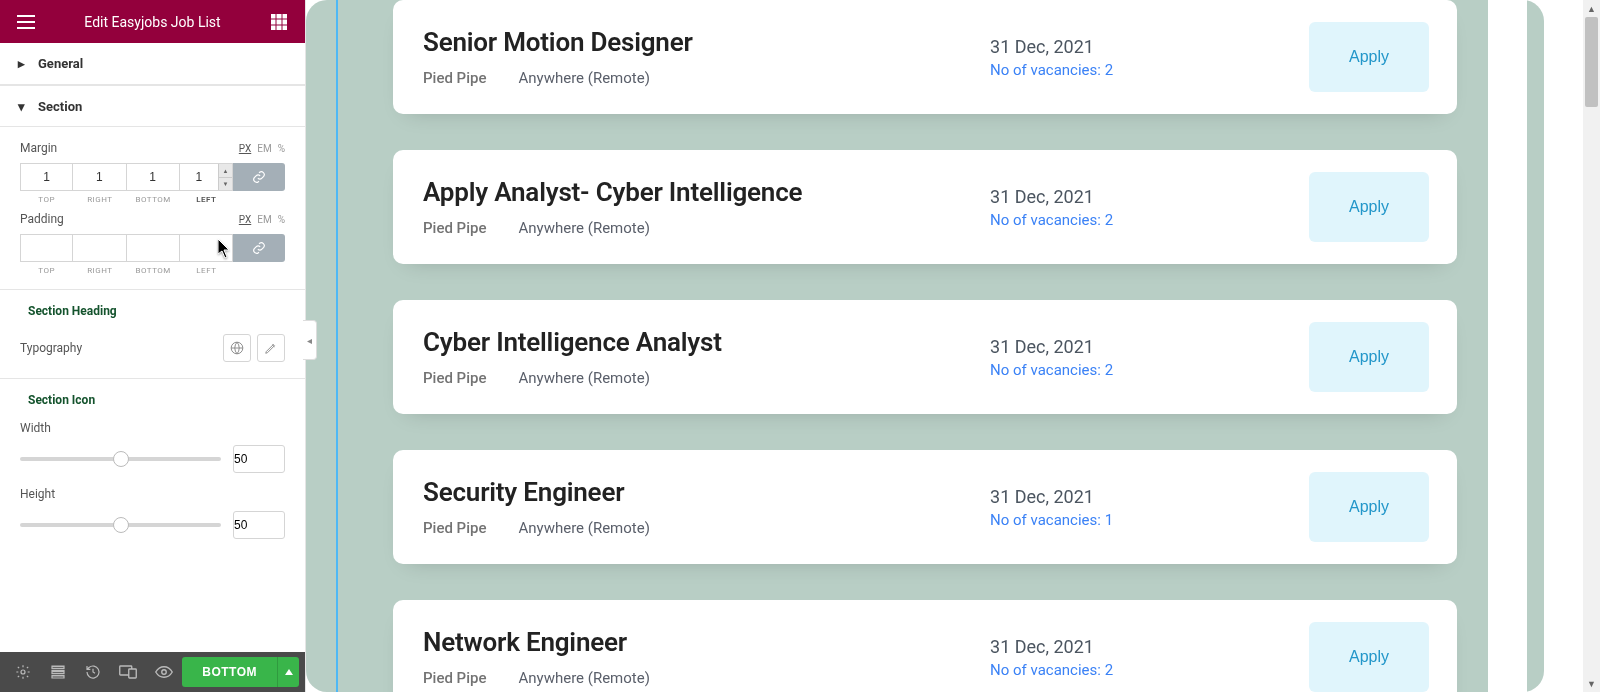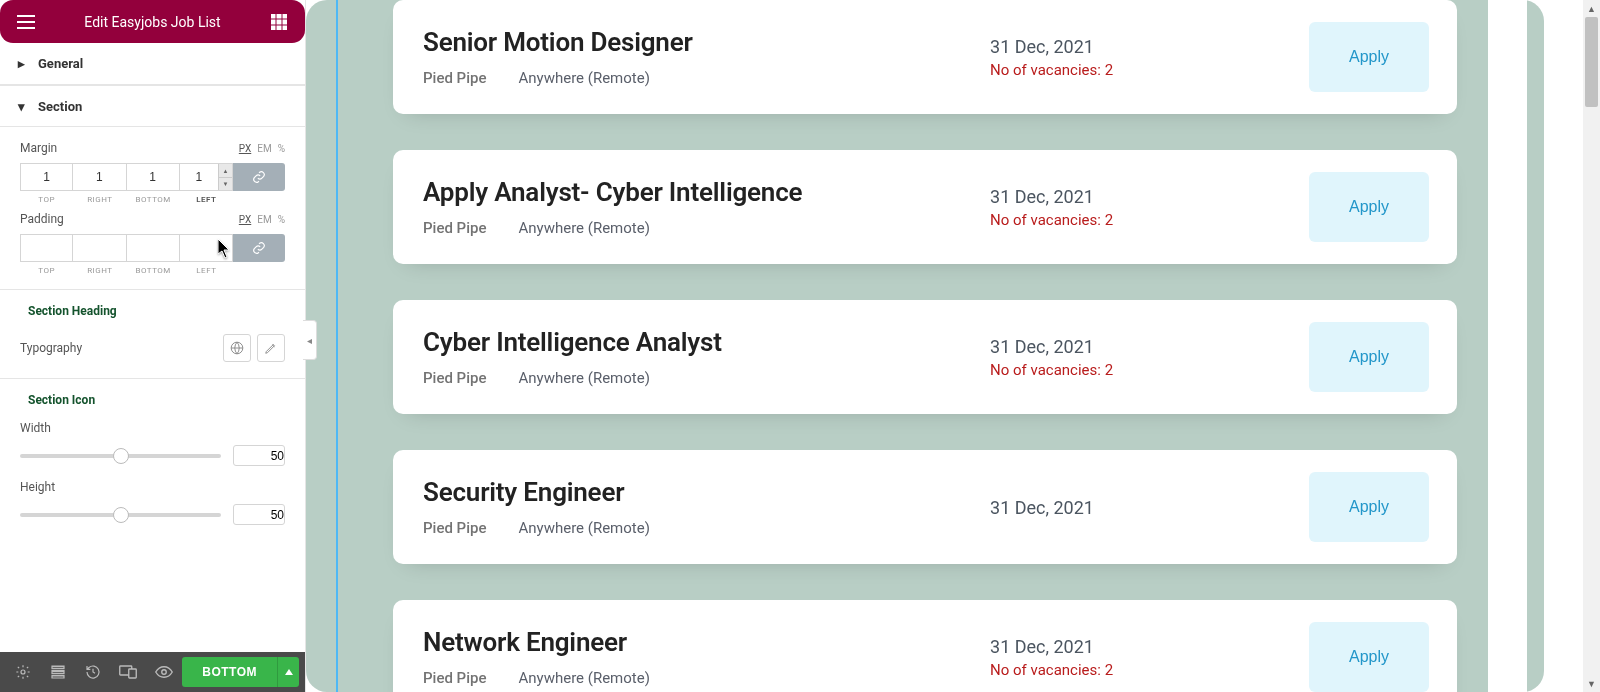--- a/index.html
+++ b/index.html
@@ -3,21 +3,21 @@
 <meta charset="utf-8">
 <style>
 * { box-sizing: border-box; margin: 0; padding: 0; }
 html, body { width: 1600px; height: 692px; overflow: hidden; font-family: "Segoe UI", Roboto, Arial, sans-serif; background: #fff; }
 
 
 .app { display: flex; width: 1544px; height: 692px; position: relative; }
 
 
 .sidebar { width: 306px; height: 692px; display: flex; flex-direction: column; background: #fff; position: relative; border-right: 1px solid #e5e5e5; }
-.sidebar-header { height: 43px; background: #93003c; color: #fff; display: flex; align-items: center; justify-content: center; position: relative; font-size: 14px; border-radius: 13px; }
+.sidebar-header { height: 43px; background: #93003c; color: #fff; display: flex; align-items: center; justify-content: center; position: relative; font-size: 14px; }
 .sidebar-header .burger, .sidebar-header .apps { position: absolute; top: 0; height: 43px; width: 40px; display: flex; align-items: center; justify-content: center; cursor: pointer; }
 .sidebar-header .burger { left: 6px; }
 .sidebar-header .apps { right: 6px; }
 .sidebar-header svg { stroke: #fff; fill: #fff; }
 
 .sidebar-scroll { flex: 1; overflow-y: auto; position: relative; }
 .sidebar-scroll::-webkit-scrollbar { width: 8px; }
 .sidebar-scroll::-webkit-scrollbar-thumb { background: #c8c8c8; border-radius: 4px; }
 
 .panel-section { display: flex; align-items: center; height: 42px; padding: 0 18px; font-size: 13px; font-weight: 700; border-bottom: 1px solid #e5e5e5; cursor: pointer; gap: 10px; color: #333; }
@@ -57,21 +57,21 @@
 .pc-swatch-none::before, .pc-swatch-none::after { content:""; position:absolute; }
 .pc-swatch-none::before { inset:4px; border-radius:2px; background:#fff; }
 .pc-swatch-none::after { width:24px; height:2px; background:#d03030; transform:rotate(-45deg); }
 
 
 .slider-block { padding: 4px 20px 10px; }
 .slider-label { font-size: 12px; color: #555; margin-bottom: 10px; display:block; }
 .slider-row { display: flex; align-items: center; gap: 12px; }
 .slider-track { flex: 1; height: 4px; background: #d5d5d5; position: relative; border-radius: 2px; }
 .slider-handle { position: absolute; top: 50%; transform: translate(-50%, -50%); width: 16px; height: 16px; border-radius: 50%; background: #fff; border: 1px solid #bbb; cursor: pointer; }
-.slider-input { width: 52px; height: 21px; border: 1px solid #d5d5d5; text-align: right; font-size: 12px; border-radius: 3px; }
+.slider-input { width: 52px; height: 28px; border: 1px solid #d5d5d5; text-align: left; font-size: 12px; border-radius: 3px; }
 
 
 .collapse-handle { position: absolute; right: -12px; top: 320px; width: 14px; height: 40px; background: #fff; border: 1px solid #ddd; border-left: none; border-radius: 0 4px 4px 0; display: flex; align-items: center; justify-content: center; cursor: pointer; font-size: 10px; color: #888; z-index: 5; }
 
 
 .sidebar-footer { height: 40px; background: #4a4a4a; display: flex; align-items: center; padding: 0 6px; gap: 2px; }
 .sf-btn { width: 38px; height: 40px; display: flex; align-items: center; justify-content: center; cursor: pointer; }
 .sf-btn svg { stroke: #bbb; fill: none; }
 .publish-wrap { margin-left: auto; display: flex; height: 30px; }
 .publish-btn { background: #39b54a; color: #fff; font-size: 12px; font-weight: 600; border: none; padding: 0 20px; cursor: pointer; border-radius: 3px 0 0 3px; letter-spacing: 0.5px; }
@@ -88,21 +88,21 @@
 .job-list { width: 1064px; margin-top: 0; }
 .job-card { background: #fff; border-radius: 10px; box-shadow: 0 10px 22px -14px rgba(0,0,0,0.22); display: flex; align-items: center; padding: 22px 28px 22px 30px; margin-bottom: 36px; min-height: 102px; }
 .job-card:first-child { margin-top: 0; }
 .job-main { flex: 1.6; }
 .job-title { font-size: 26px; font-weight: 600; color: #222; letter-spacing: -0.2px; }
 .job-sub { margin-top: 12px; font-size: 15px; }
 .job-company { color: #737373; font-weight: 500; margin-right: 32px; }
 .job-loc { color: #5a5f6a; }
 .job-meta { flex: 0.9; }
 .job-date { font-size: 18px; color: #4b5560; font-weight: 400; }
-.job-vac { font-size: 15px; color: #b91c1c; margin-top: 4px; }
+.job-vac { font-size: 15px; color: #3b82f6; margin-top: 4px; }
 .job-act { flex: 0 0 auto; }
 .apply-btn { background: #e0f5fc; color: #2296c9; font-size: 16px; padding: 26px 40px; border-radius: 6px; border: none; cursor: pointer; font-weight: 500; }
 
 
 .os-scroll { position: absolute; right: 0; top: 0; width: 17px; height: 692px; background: #f1f1f1; display: flex; flex-direction: column; }
 .os-scroll .arrow { height: 17px; display: flex; align-items: center; justify-content: center; color: #666; font-size: 9px; cursor: pointer; }
 .os-scroll .track { flex: 1; position: relative; }
 .os-scroll .thumb { position: absolute; left: 2px; right: 2px; top: 0; height: 90px; background: #c1c1c1; border-radius: 2px; }
 
 
@@ -356,20 +356,21 @@
             </div>
             <div class="job-act"><button class="apply-btn">Apply</button></div>
           </div>
           <div class="job-card">
             <div class="job-main">
               <div class="job-title">Security Engineer</div>
               <div class="job-sub"><a class="job-company">Pied Pipe</a><span class="job-loc">Anywhere (Remote)</span></div>
             </div>
             <div class="job-meta">
               <div class="job-date">31 Dec, 2021</div>
+              <div class="job-vac">No of vacancies: 1</div>
             </div>
             <div class="job-act"><button class="apply-btn">Apply</button></div>
           </div>
           <div class="job-card">
             <div class="job-main">
               <div class="job-title">Network Engineer</div>
               <div class="job-sub"><a class="job-company">Pied Pipe</a><span class="job-loc">Anywhere (Remote)</span></div>
             </div>
             <div class="job-meta">
               <div class="job-date">31 Dec, 2021</div>

